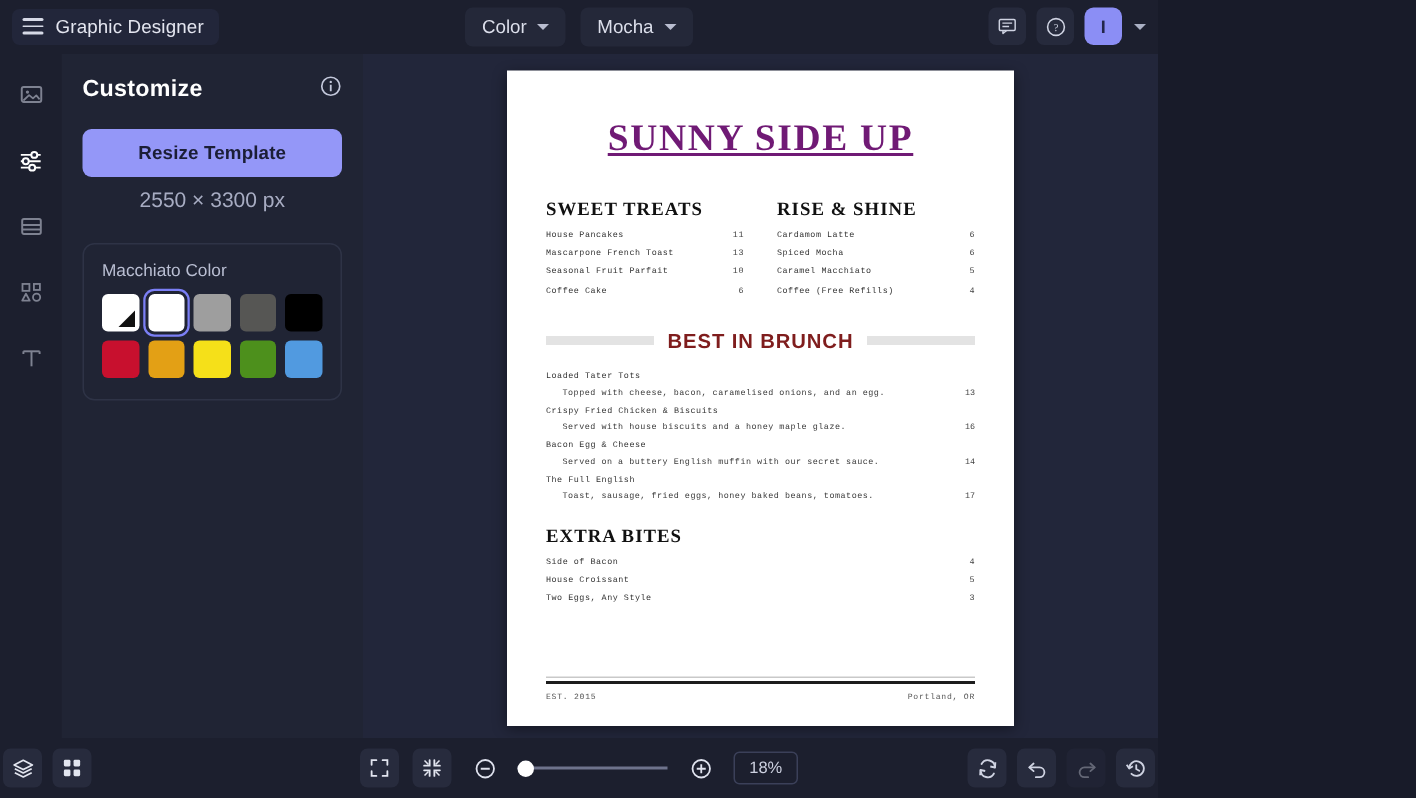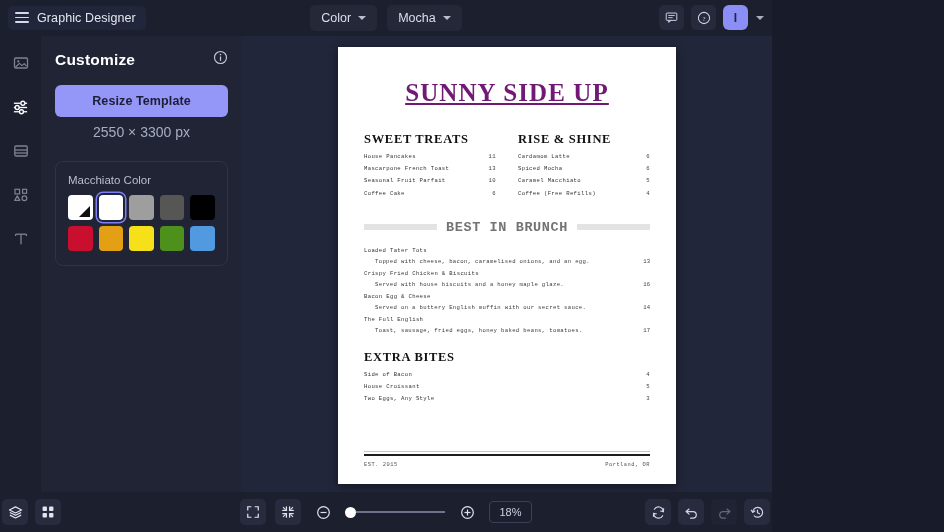--- a/index.html
+++ b/index.html
@@ -154,22 +154,22 @@
     color: #333; margin-bottom: 5.5px;
     line-height: 1.2;
   }
   .row .nm { white-space: nowrap; overflow: hidden; text-overflow: ellipsis; }
   .row .pr { color: #444; padding-left: 6px; }
 
   
   .band { display: flex; align-items: center; gap: 9px; margin-top: 17px; }
   .band .bar { flex: 1; height: 6px; background: #e3e3e3; }
   .band .bt {
-    font-family: Liberation Mono, monospace; font-weight: bold;
-    font-size: 13.5px; letter-spacing: .6px; color: #737373; white-space: nowrap;
+    font-family: Liberation Sans, sans-serif; font-weight: bold;
+    font-size: 13.5px; letter-spacing: .6px; color: #7f1d1d; white-space: nowrap;
   }
 
   .brunch { margin-top: 12px; }
   .bitem { margin-bottom: 2px; }
   .bname {
     font-family: "Liberation Mono", monospace; font-size: 5.6px;
     letter-spacing: .35px; color: #333; margin-bottom: 4px;
   }
   .bdescrow { display: flex; align-items: baseline; justify-content: space-between; margin-bottom: 5px; }
   .bdesc {

